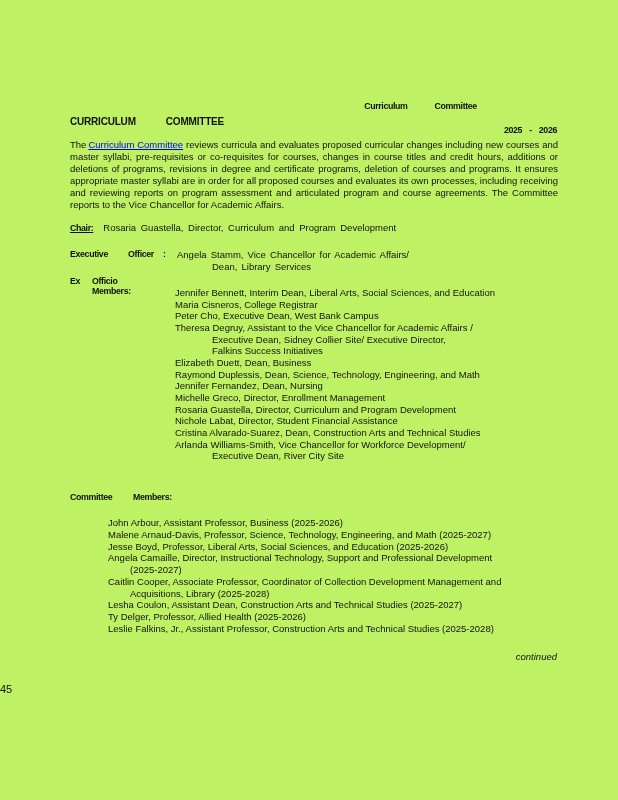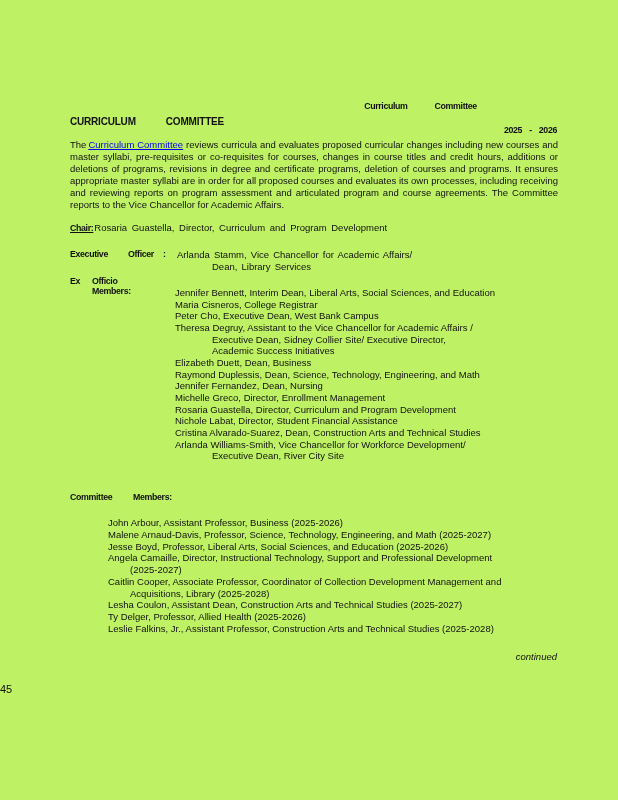--- a/index.html
+++ b/index.html
@@ -54,21 +54,21 @@
     text-decoration: underline;
     margin: 0 3px 0 2px;
     cursor: pointer;
   }
   .chair-row {
     position: absolute;
     top: 222px;
     left: 70px;
     font-size: 9.5px;
   }
-  .chair-row .cond { margin-right: 1px; text-decoration: underline; }
+  .chair-row .cond { margin-right: 10px; text-decoration: underline; }
   .chair-row .val { word-spacing: 2px; }
   .exec-row { position: absolute; top: 249px; left: 70px; height: 12px; font-size: 9.5px; width: 488px; }
   .exec-row .la { position: absolute; left: 0; }
   .exec-row .lb { position: absolute; left: 58px; }
   .exec-row .lc { position: absolute; left: 93px; }
   .exec-row .v1 { position: absolute; left: 107px; word-spacing: 1.5px; }
   .exec-line2 { position: absolute; top: 261px; left: 212px; font-size: 9.5px; word-spacing: 1.5px; }
   .exof-label { position: absolute; top: 276px; left: 70px; height: 12px; }
   .exof-label .la { position: absolute; left: 0; }
   .exof-label .lb { position: absolute; left: 22px; }
@@ -129,42 +129,42 @@
   <p class="intro"><span>The</span><a class="doc-link">Curriculum Committee</a><span>reviews curricula and evaluates proposed curricular changes including new courses and master syllabi, pre-requisites or co-requisites for courses, changes in course titles and credit hours, additions or deletions of programs, revisions in degree and certificate programs, deletion of courses and programs. It ensures appropriate master syllabi are in order for all proposed courses and evaluates its own processes, including receiving and reviewing reports on program assessment and articulated program and course agreements. The Committee reports to the Vice Chancellor for Academic Affairs.</span></p>
 
   <div class="chair-row">
     <span class="cond">Chair:</span><span class="val">Rosaria Guastella, Director, Curriculum and Program Development</span>
   </div>
 
   <div class="exec-row">
     <span class="la cond">Executive</span>
     <span class="lb cond">Officer</span>
     <span class="lc cond">:</span>
-    <span class="v1">Arlanda Stamm, Vice Chancellor for Academic Affairs/</span>
+    <span class="v1">Angela Stamm, Vice Chancellor for Academic Affairs/</span>
   </div>
   <div class="exec-line2">Dean, Library Services</div>
 
   <div class="exof-label">
     <span class="la cond">Ex</span>
     <span class="lb cond">Officio Members:</span>
   </div>
 
   <div class="exof-list">
 
       <div class="line">Jennifer Bennett, Interim Dean, Liberal Arts, Social Sciences, and Education</div>
 
       <div class="line">Maria Cisneros, College Registrar</div>
 
       <div class="line">Peter Cho, Executive Dean, West Bank Campus</div>
 
       <div class="line">Theresa Degruy, Assistant to the Vice Chancellor for Academic Affairs /</div>
 
       <div class="line indent">Executive Dean, Sidney Collier Site/ Executive Director,</div>
 
-      <div class="line indent">Academic Success Initiatives</div>
+      <div class="line indent">Falkins Success Initiatives</div>
 
       <div class="line">Elizabeth Duett, Dean, Business</div>
 
       <div class="line">Raymond Duplessis, Dean, Science, Technology, Engineering, and Math</div>
 
       <div class="line">Jennifer Fernandez, Dean, Nursing</div>
 
 
       <div class="line">Michelle Greco, Director, Enrollment Management</div>
 

